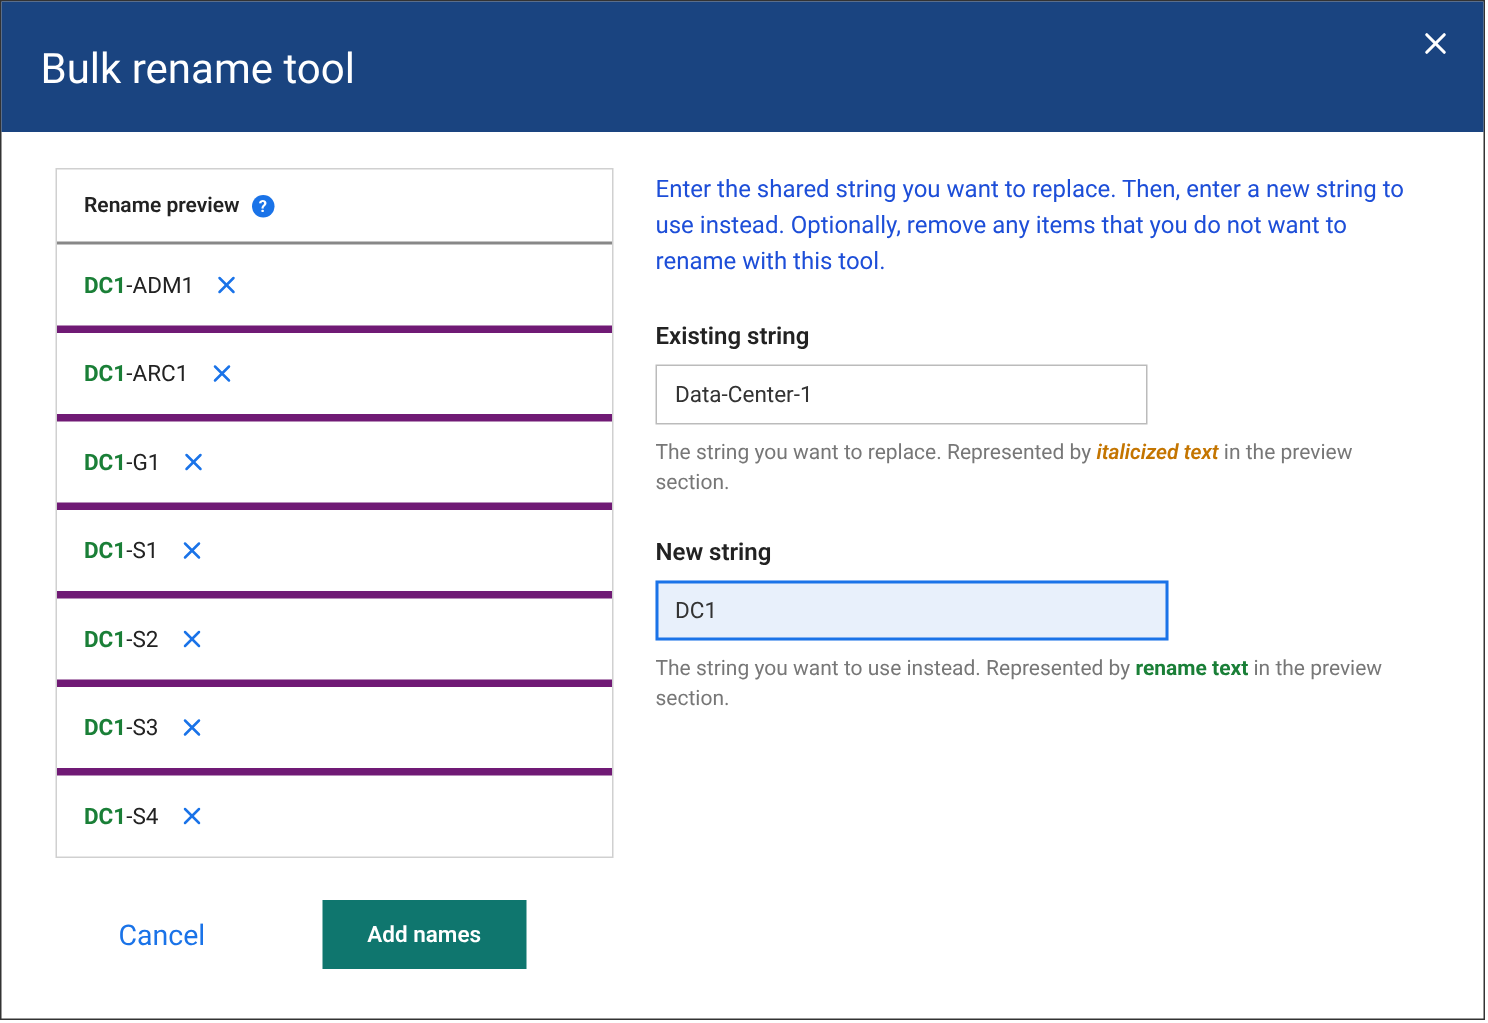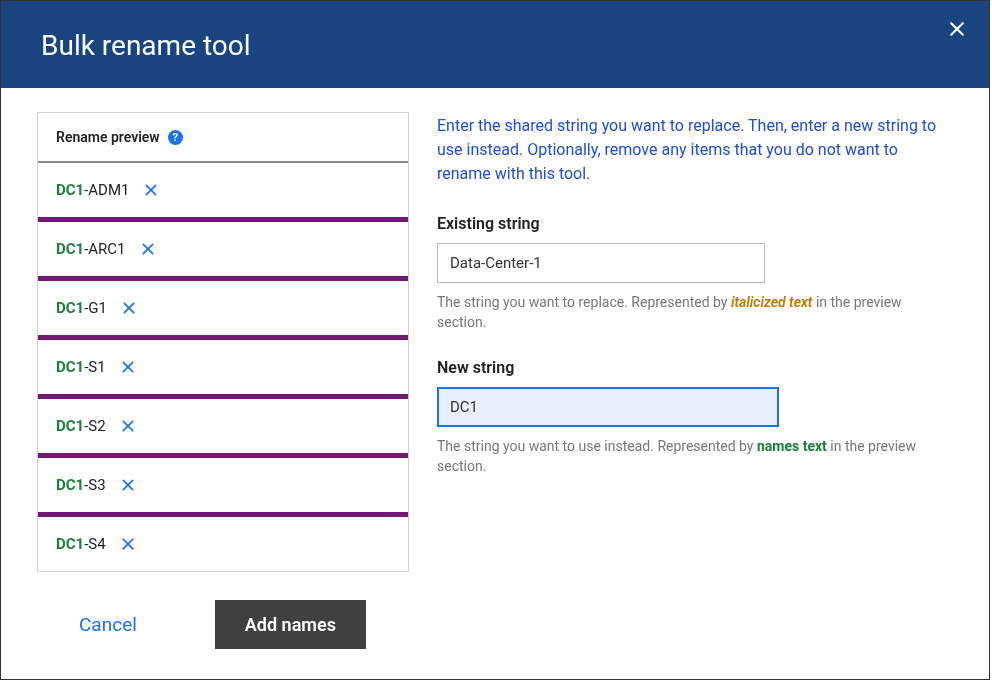--- a/index.html
+++ b/index.html
@@ -17,21 +17,21 @@
     .modal {
       width: 990px;
       height: 680px;
       border: 1px solid #333;
       position: relative;
       background: #fff;
     }
     .modal-header {
       background: #1a4480;
       color: #fff;
-      padding: 28px 40px 26px 40px;
+      padding: 28px 40px 26px 26px;
       position: relative;
       display: flex;
       align-items: center;
     }
     .modal-title {
       font-size: 28px;
       font-weight: 400;
     }
     .close-icon {
       position: absolute;
@@ -122,25 +122,25 @@
     }
     .cancel-btn {
       color: #1a73e8;
       background: none;
       border: none;
       font-size: 19px;
       cursor: pointer;
       font-family: inherit;
     }
     .add-btn {
-      background: #404040;
+      background: #0f766e;
       color: #fff;
       border: none;
       padding: 14px 30px;
-      font-size: 18px;
+      font-size: 15px;
       font-weight: 600;
       cursor: pointer;
       font-family: inherit;
       margin-left: 38px;
     }
     .right-panel {
       flex: 1;
       padding-top: 2px;
     }
     .instructions {
@@ -292,18 +292,18 @@
         <input type="text" class="text-input" value="Data-Center-1" style="">
         <div class="helper-text">
           <span>The string you want to replace. Represented by </span><span class="italic-emph">italicized text</span><span> in the preview section.</span>
         </div>
       </div>
 
       <div class="field-group">
         <label class="field-label">New string</label>
         <input type="text" class="text-input focused" value="DC1" style="">
         <div class="helper-text">
-          <span>The string you want to use instead. Represented by </span><span class="bold-emph">names text</span><span> in the preview section.</span>
+          <span>The string you want to use instead. Represented by </span><span class="bold-emph">rename text</span><span> in the preview section.</span>
         </div>
       </div>
     </div>
   </div>
 </div>
 
 </body></html>

